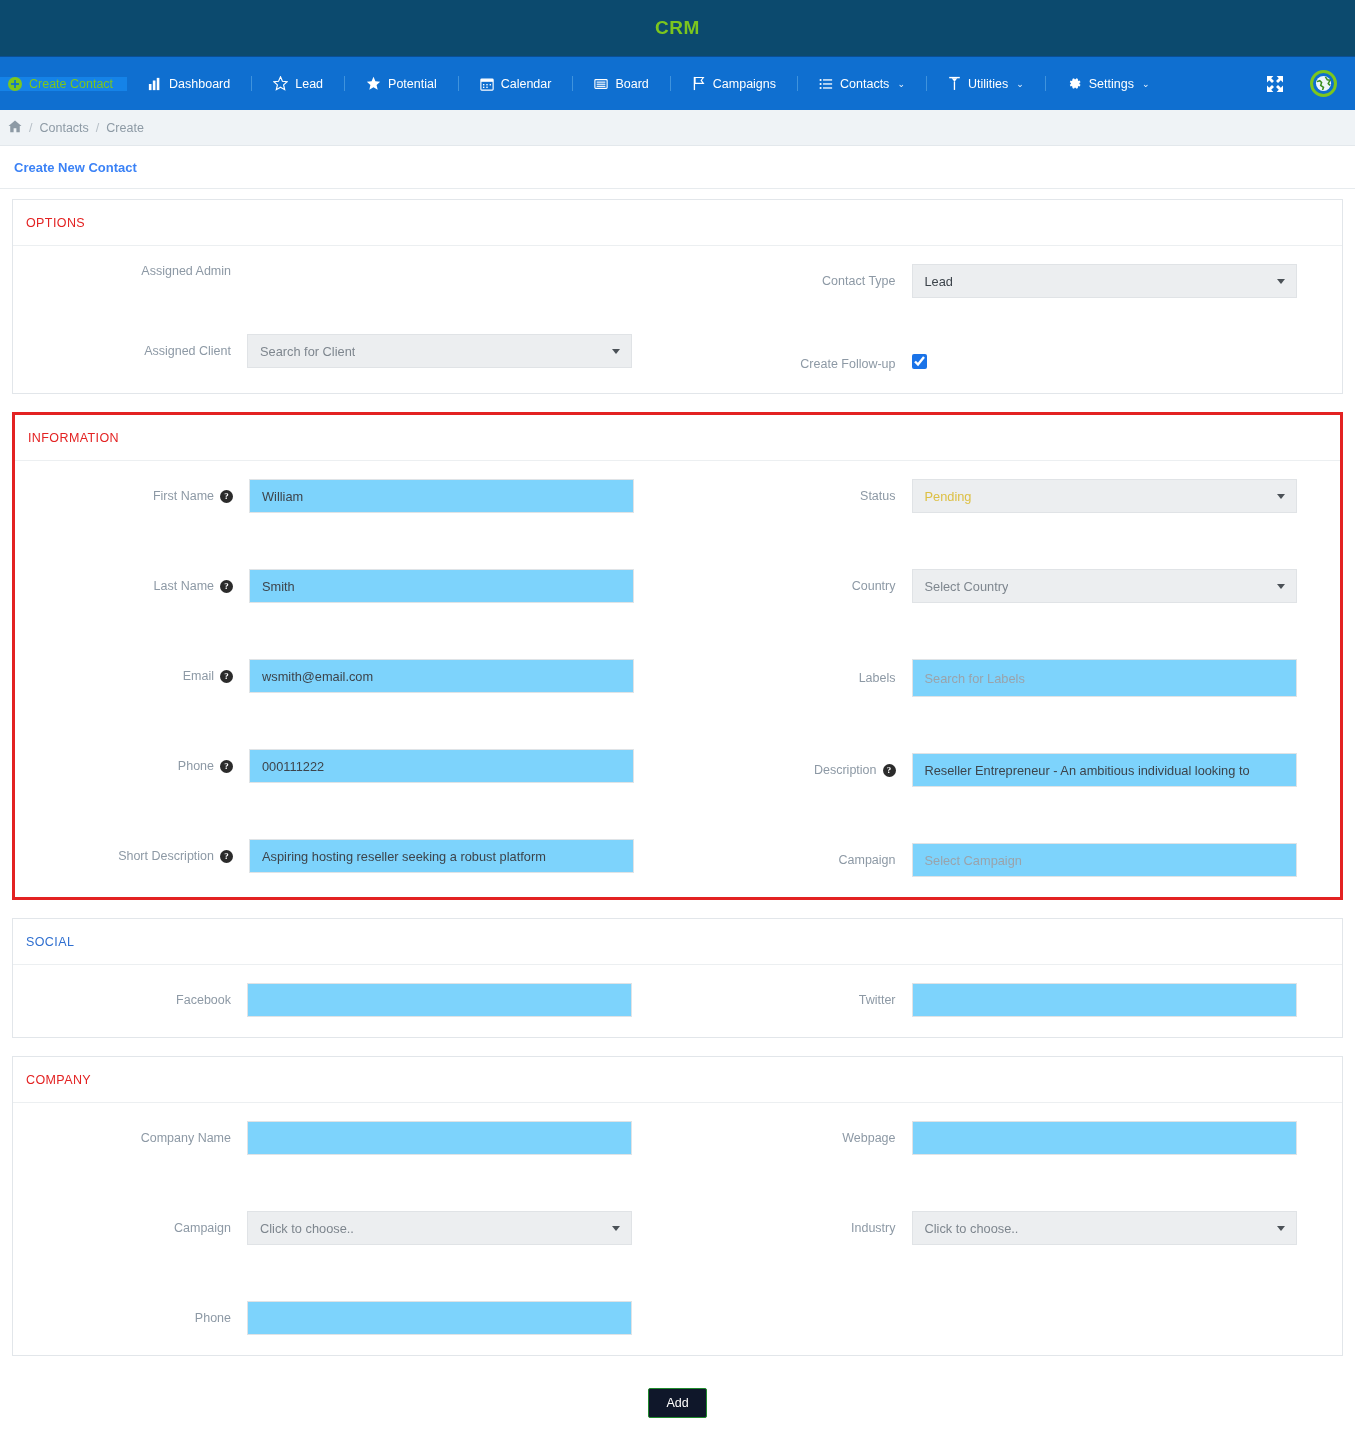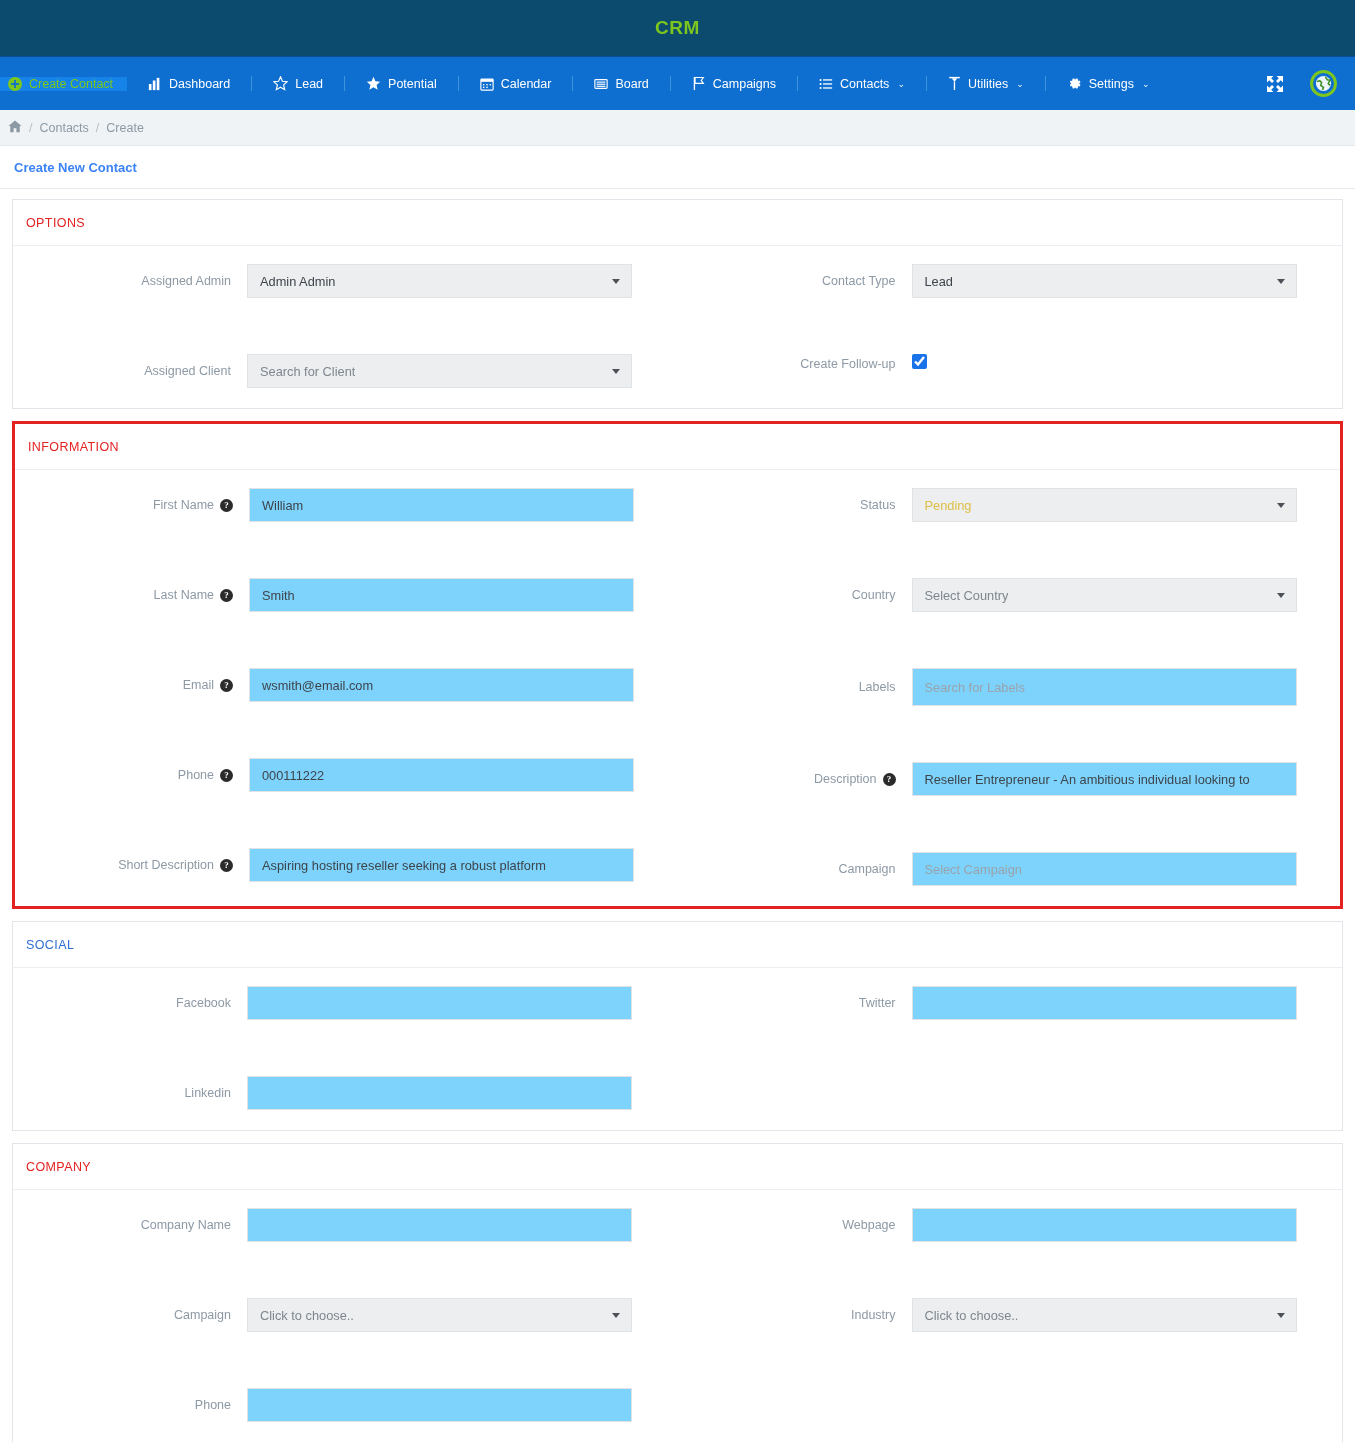--- a/index.html
+++ b/index.html
@@ -99,21 +99,21 @@
     font-size: 13px;
     font-weight: bold;
     color: #3b82f6;
   }
 
   
   .content { padding: 10px 12px 0 12px; background:#fff; }
   .panel {
     border: 1px solid #e2e6ea;
     background: #fff;
-    margin-bottom: 12px;
+    margin-bottom: 18px;
   }
   .panel.highlight {
     border: 3px solid #e32222;
   }
   .panel-head {
     padding: 16px 13px 15px 13px;
     border-bottom: 1px solid #eceff1;
     font-size: 12.5px;
     letter-spacing: .4px;
   }
@@ -399,25 +399,20 @@
 
 <div class="content">
 
   <div class="panel">
     <div class="panel-head red">OPTIONS</div>
     <div class="panel-body">
       <div class="row">
         <div class="col">
           <div class="form-group">
             <div class="f-label">Assigned Admin</div>
-            <div class="f-control">
-              <div class="sel">
-                <span class="sel-val">Admin Admin</span>
-              </div>
-            </div>
           </div>
           <div class="form-group">
             <div class="f-label">Assigned Client</div>
             <div class="f-control">
               <div class="sel muted">
                 <span class="sel-val">Search for Client</span>
               </div>
             </div>
           </div>
         </div>
@@ -551,26 +546,20 @@
     <div class="panel-head blue">SOCIAL</div>
     <div class="panel-body">
       <div class="row">
         <div class="col">
           <div class="form-group">
             <div class="f-label">Facebook</div>
             <div class="f-control">
               <input class="txt" type="text" value="" style="">
             </div>
           </div>
-          <div class="form-group">
-            <div class="f-label">Linkedin</div>
-            <div class="f-control">
-              <input class="txt" type="text" value="" style="">
-            </div>
-          </div>
         </div>
         <div class="col">
           <div class="form-group">
             <div class="f-label">Twitter</div>
             <div class="f-control">
               <input class="txt" type="text" value="" style="">
             </div>
           </div>
         </div>
       </div>

